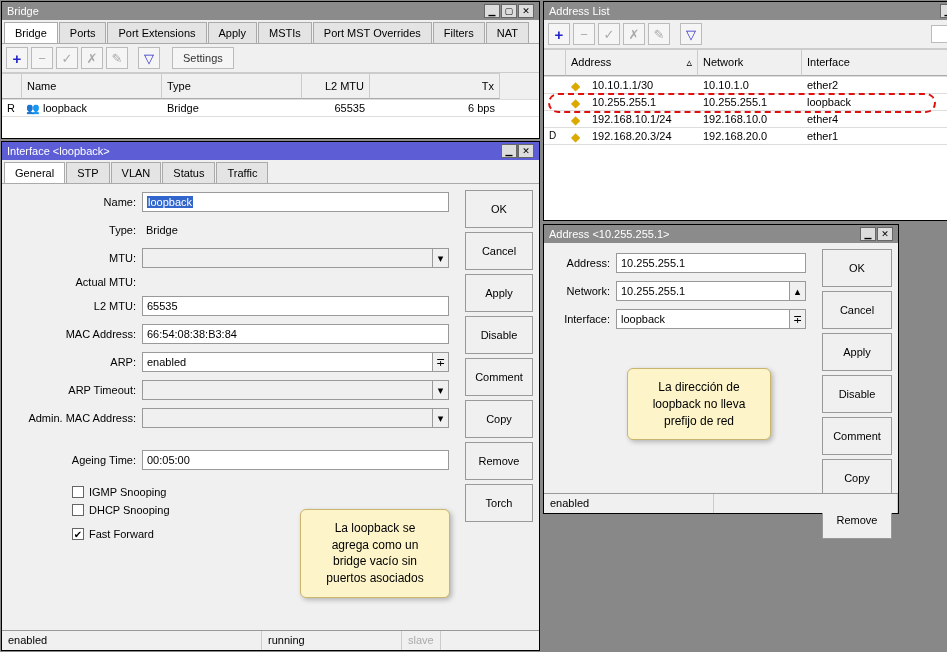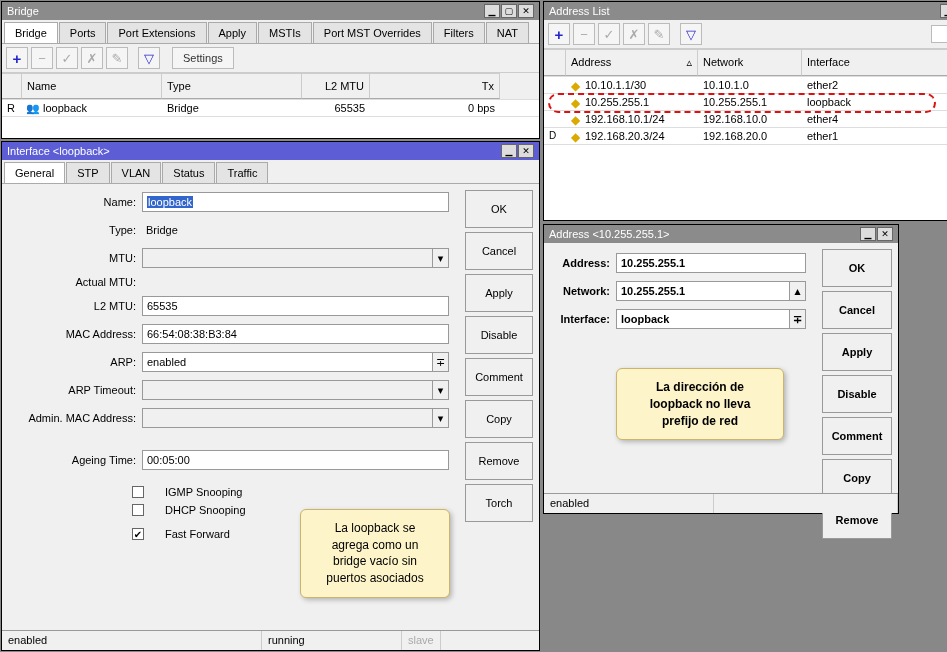--- a/index.html
+++ b/index.html
@@ -137,21 +137,21 @@
   .frow .finput {
     flex: 1; border: 1px solid #999; background: #fff;
     padding: 2px 4px; height: 20px; font-size: 11px;
     display:flex; align-items:center;
   }
   .frow .dropdown-arrow {
     width: 16px; height:20px; border:1px solid #999; border-left:none;
     background:#f0f0f0; display:flex; align-items:center; justify-content:center;
   }
   .selected-text { background:#3366cc; color:#fff; padding:0 1px;}
-  .check-row { display:flex; align-items:center; margin-left:120px; margin-bottom:6px; font-size:11px; gap:21px;text-align:right;}
+  .check-row { display:flex; align-items:center; margin-left:60px; margin-bottom:6px; font-size:11px; gap:5px;text-align:right;}
   .checkbox { width:12px; height:12px; border:1px solid #666; background:#fff; display:flex; align-items:center; justify-content:center; font-size:10px;}
   .status-bar {
     display:flex; border-top:1px solid #999; height:20px;
     position:absolute; bottom:0; left:0; right:0; background:#f0f0f0;
   }
   .status-bar > div { border-right:1px solid #ccc; padding:3px 6px; font-size:11px; }
   .callout {
     position:absolute;
     background:#fdf5c9;
     border:1px solid #c9b56e;
@@ -164,21 +164,21 @@
   }
 
   
   #addr-win { left: 543px; top: 1px; width: 453px; height: 220px; }
   #addr-win .grid-header .c0 { width: 22px; }
   #addr-win .grid-header .c1 { width: 132px; }
   #addr-win .grid-header .c2 { width: 104px; }
   #addr-win .grid-header .c3 { flex:1; }
   #addr-win .grid-header .cend { width:16px; text-align:center;}
   #addr-win .grid-row .c0 { width: 22px; font-size:10px; }
-  #addr-win .grid-row .c1 { width: 132px; display:flex; align-items:center; gap:3px;}
+  #addr-win .grid-row .c1 { width: 132px; display:flex; align-items:center; gap:10px;}
   #addr-win .grid-row .c2 { width: 104px; }
   #addr-win .grid-row .c3 { flex:1; }
   .pin-icon { width:11px; height:11px; display:inline-block; }
   .pin-icon::before { content:"◆"; color:#dca900; font-size:12px; line-height:11px;}
   .highlight-circle {
     position:absolute; border:2px dashed #d11; border-radius:11px;
   }
 
   
   #addredit-win { left:543px; top:224px; width:356px; height:290px; }
@@ -232,21 +232,21 @@
   </div>
   <div class="grid-body">
     <div class="grid-row">
       <div class="c0">R</div>
       <div class="c1">
           <span class="iface-icon"></span>
           <span>loopback</span>
         </div>
       <div class="c2">Bridge</div>
       <div class="c3">65535</div>
-      <div class="c4">0 bps</div>
+      <div class="c4">6 bps</div>
     </div>
   </div>
 </div>
 
 <div class="window" id="iface-win">
   <div class="titlebar active">
     <span class="title">Interface &lt;loopback&gt;</span>
     <div class="winbtns">
       <div class="winbtn">▁</div>
       <div class="winbtn">✕</div>
@@ -409,37 +409,37 @@
 </div>
 
 <div class="window" id="addredit-win">
   <div class="titlebar">
     <span class="title">Address &lt;10.255.255.1&gt;</span>
     <div class="winbtns">
       <div class="winbtn">▁</div>
       <div class="winbtn">✕</div>
     </div>
   </div>
-  <div class="form-area" style="flex:1; position:relative;font-weight:bold;">
+  <div class="form-area" style="flex:1; position:relative;">
     <div class="form-fields">
       <div class="frow">
         <label>Address:</label>
         <div class="finput">10.255.255.1</div>
       </div>
       <div class="frow">
         <label>Network:</label>
         <div class="finput">10.255.255.1</div>
         <div class="dropdown-arrow">▴</div>
       </div>
       <div class="frow">
         <label>Interface:</label>
         <div class="finput">loopback</div>
         <div class="dropdown-arrow">∓</div>
       </div>
-      <div class="callout" style="left:72px; top:125px; width:168px;">La dirección de loopback no lleva prefijo de red</div>
+      <div class="callout" style="left:83px; top:125px; width:144px;">La dirección de loopback no lleva prefijo de red</div>
     </div>
     <div class="side-btns">
       <div class="sbtn">OK</div>
       <div class="sbtn">Cancel</div>
       <div class="sbtn">Apply</div>
       <div class="sbtn">Disable</div>
       <div class="sbtn">Comment</div>
       <div class="sbtn">Copy</div>
       <div class="sbtn">Remove</div>
     </div>

